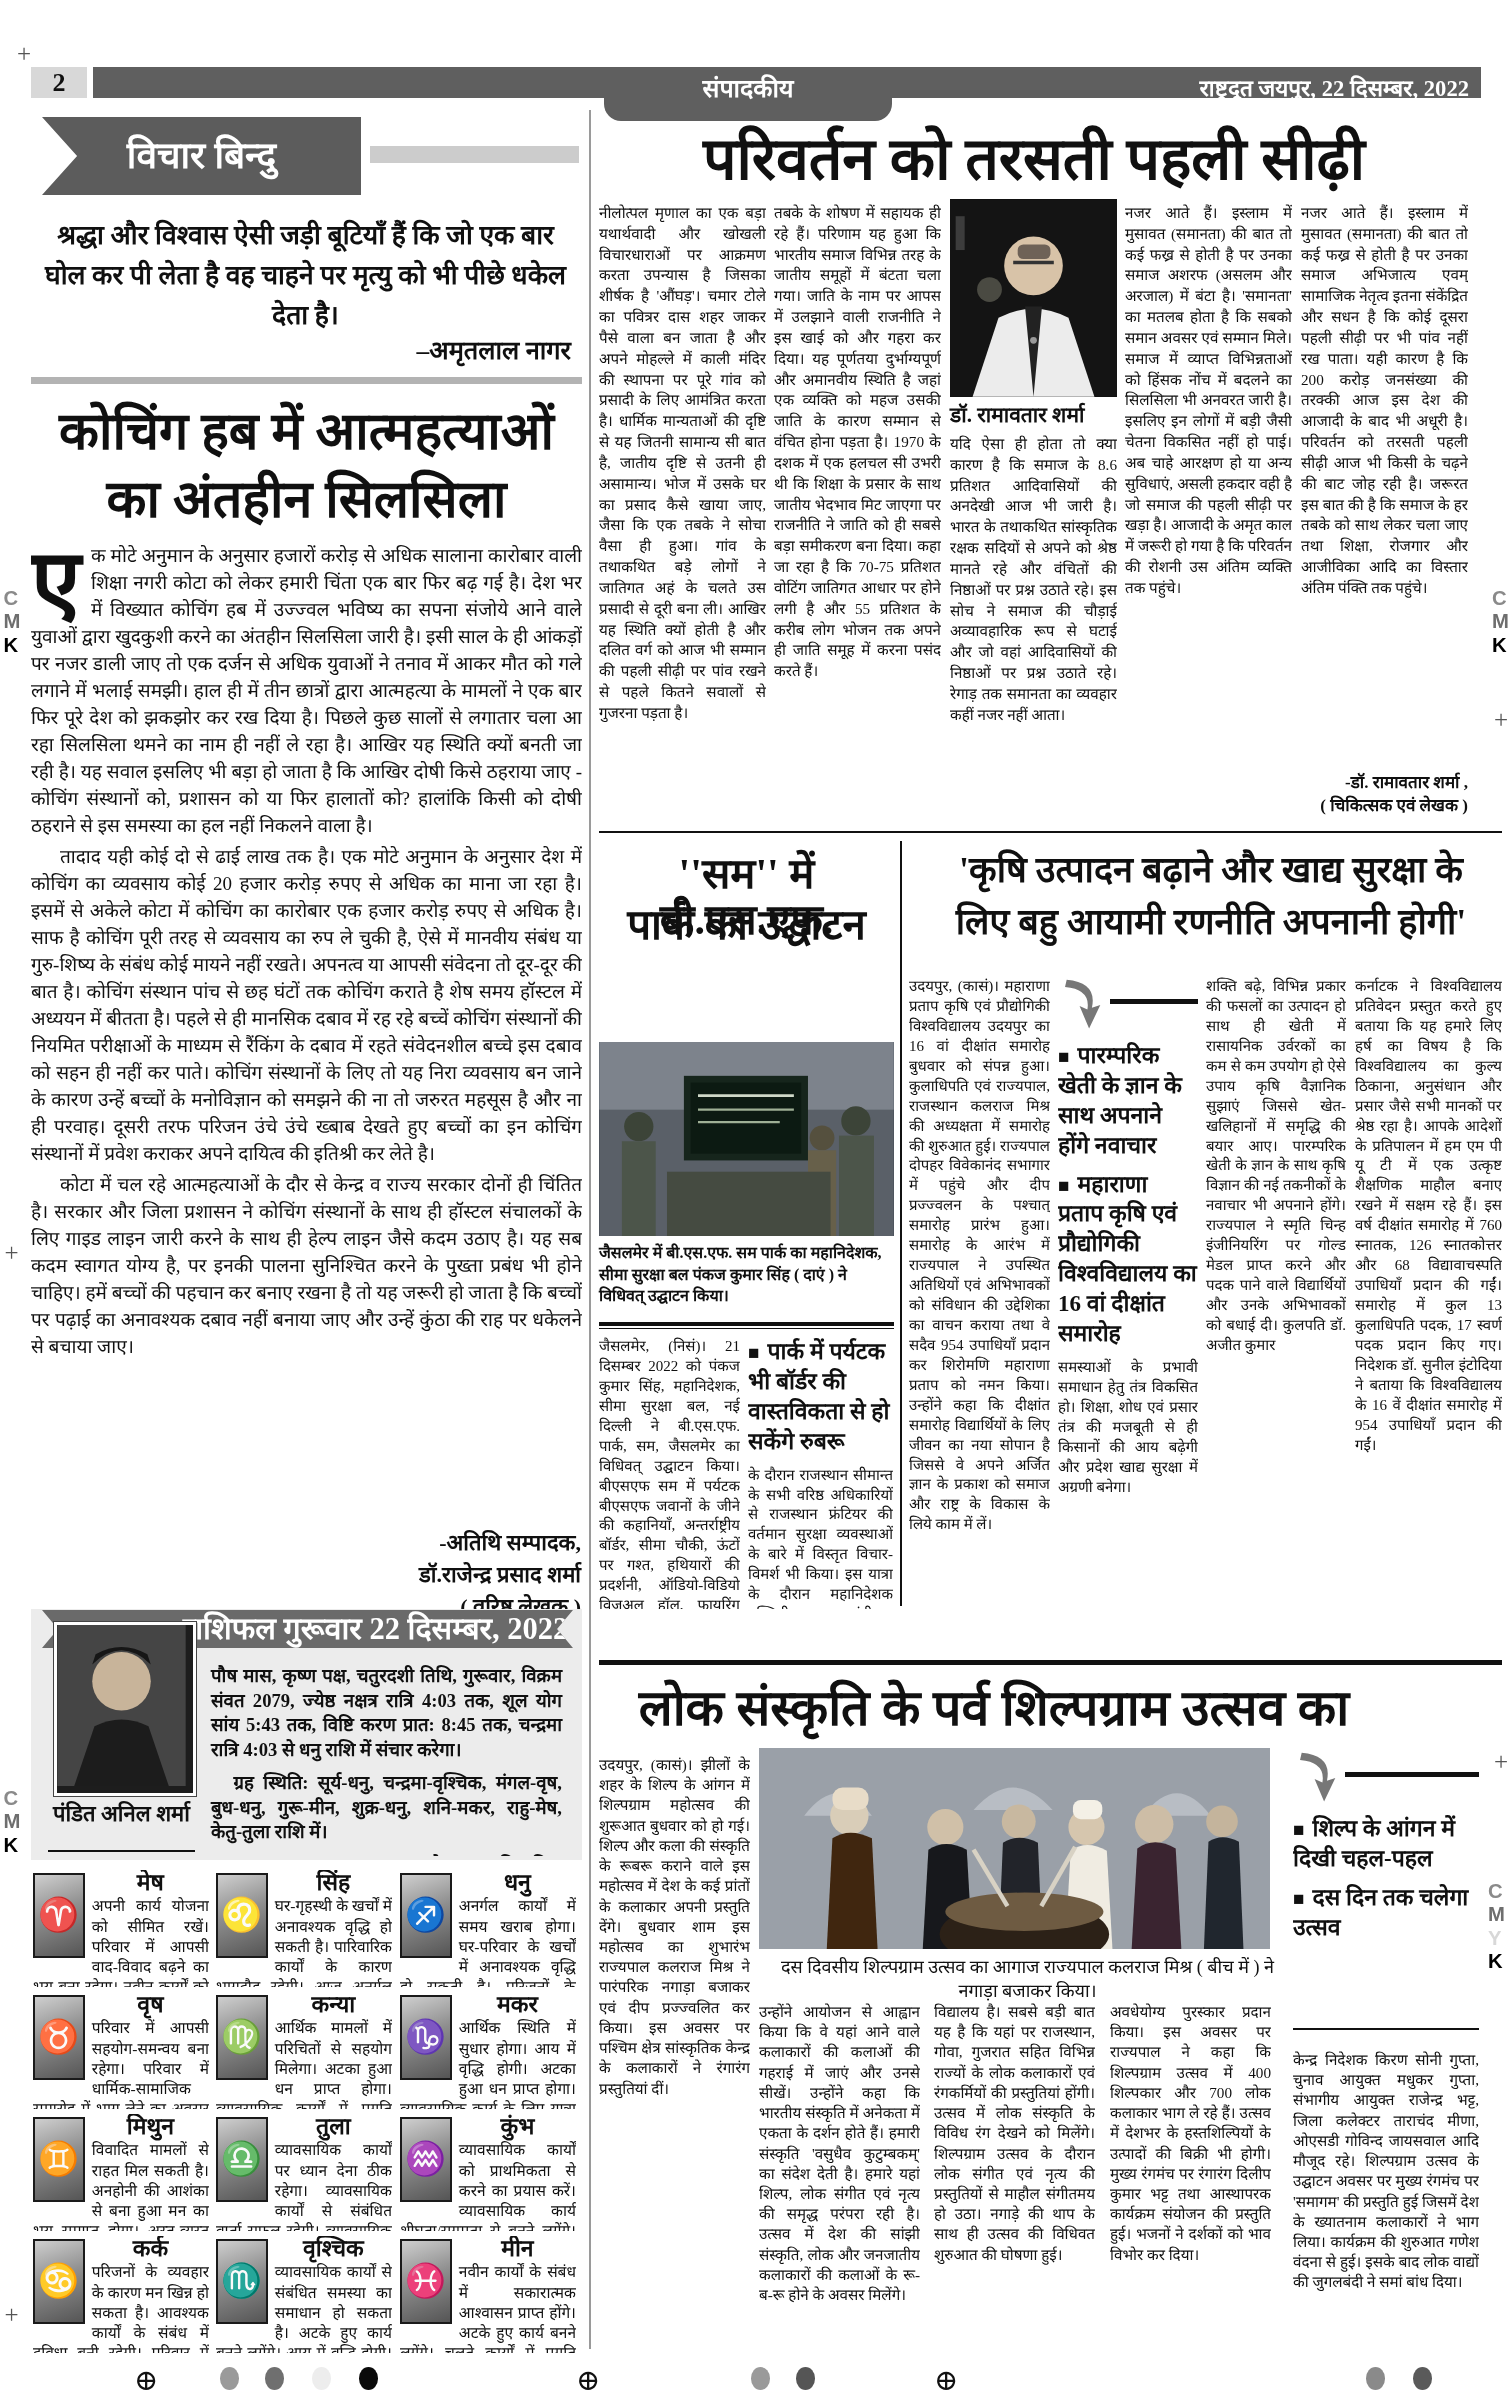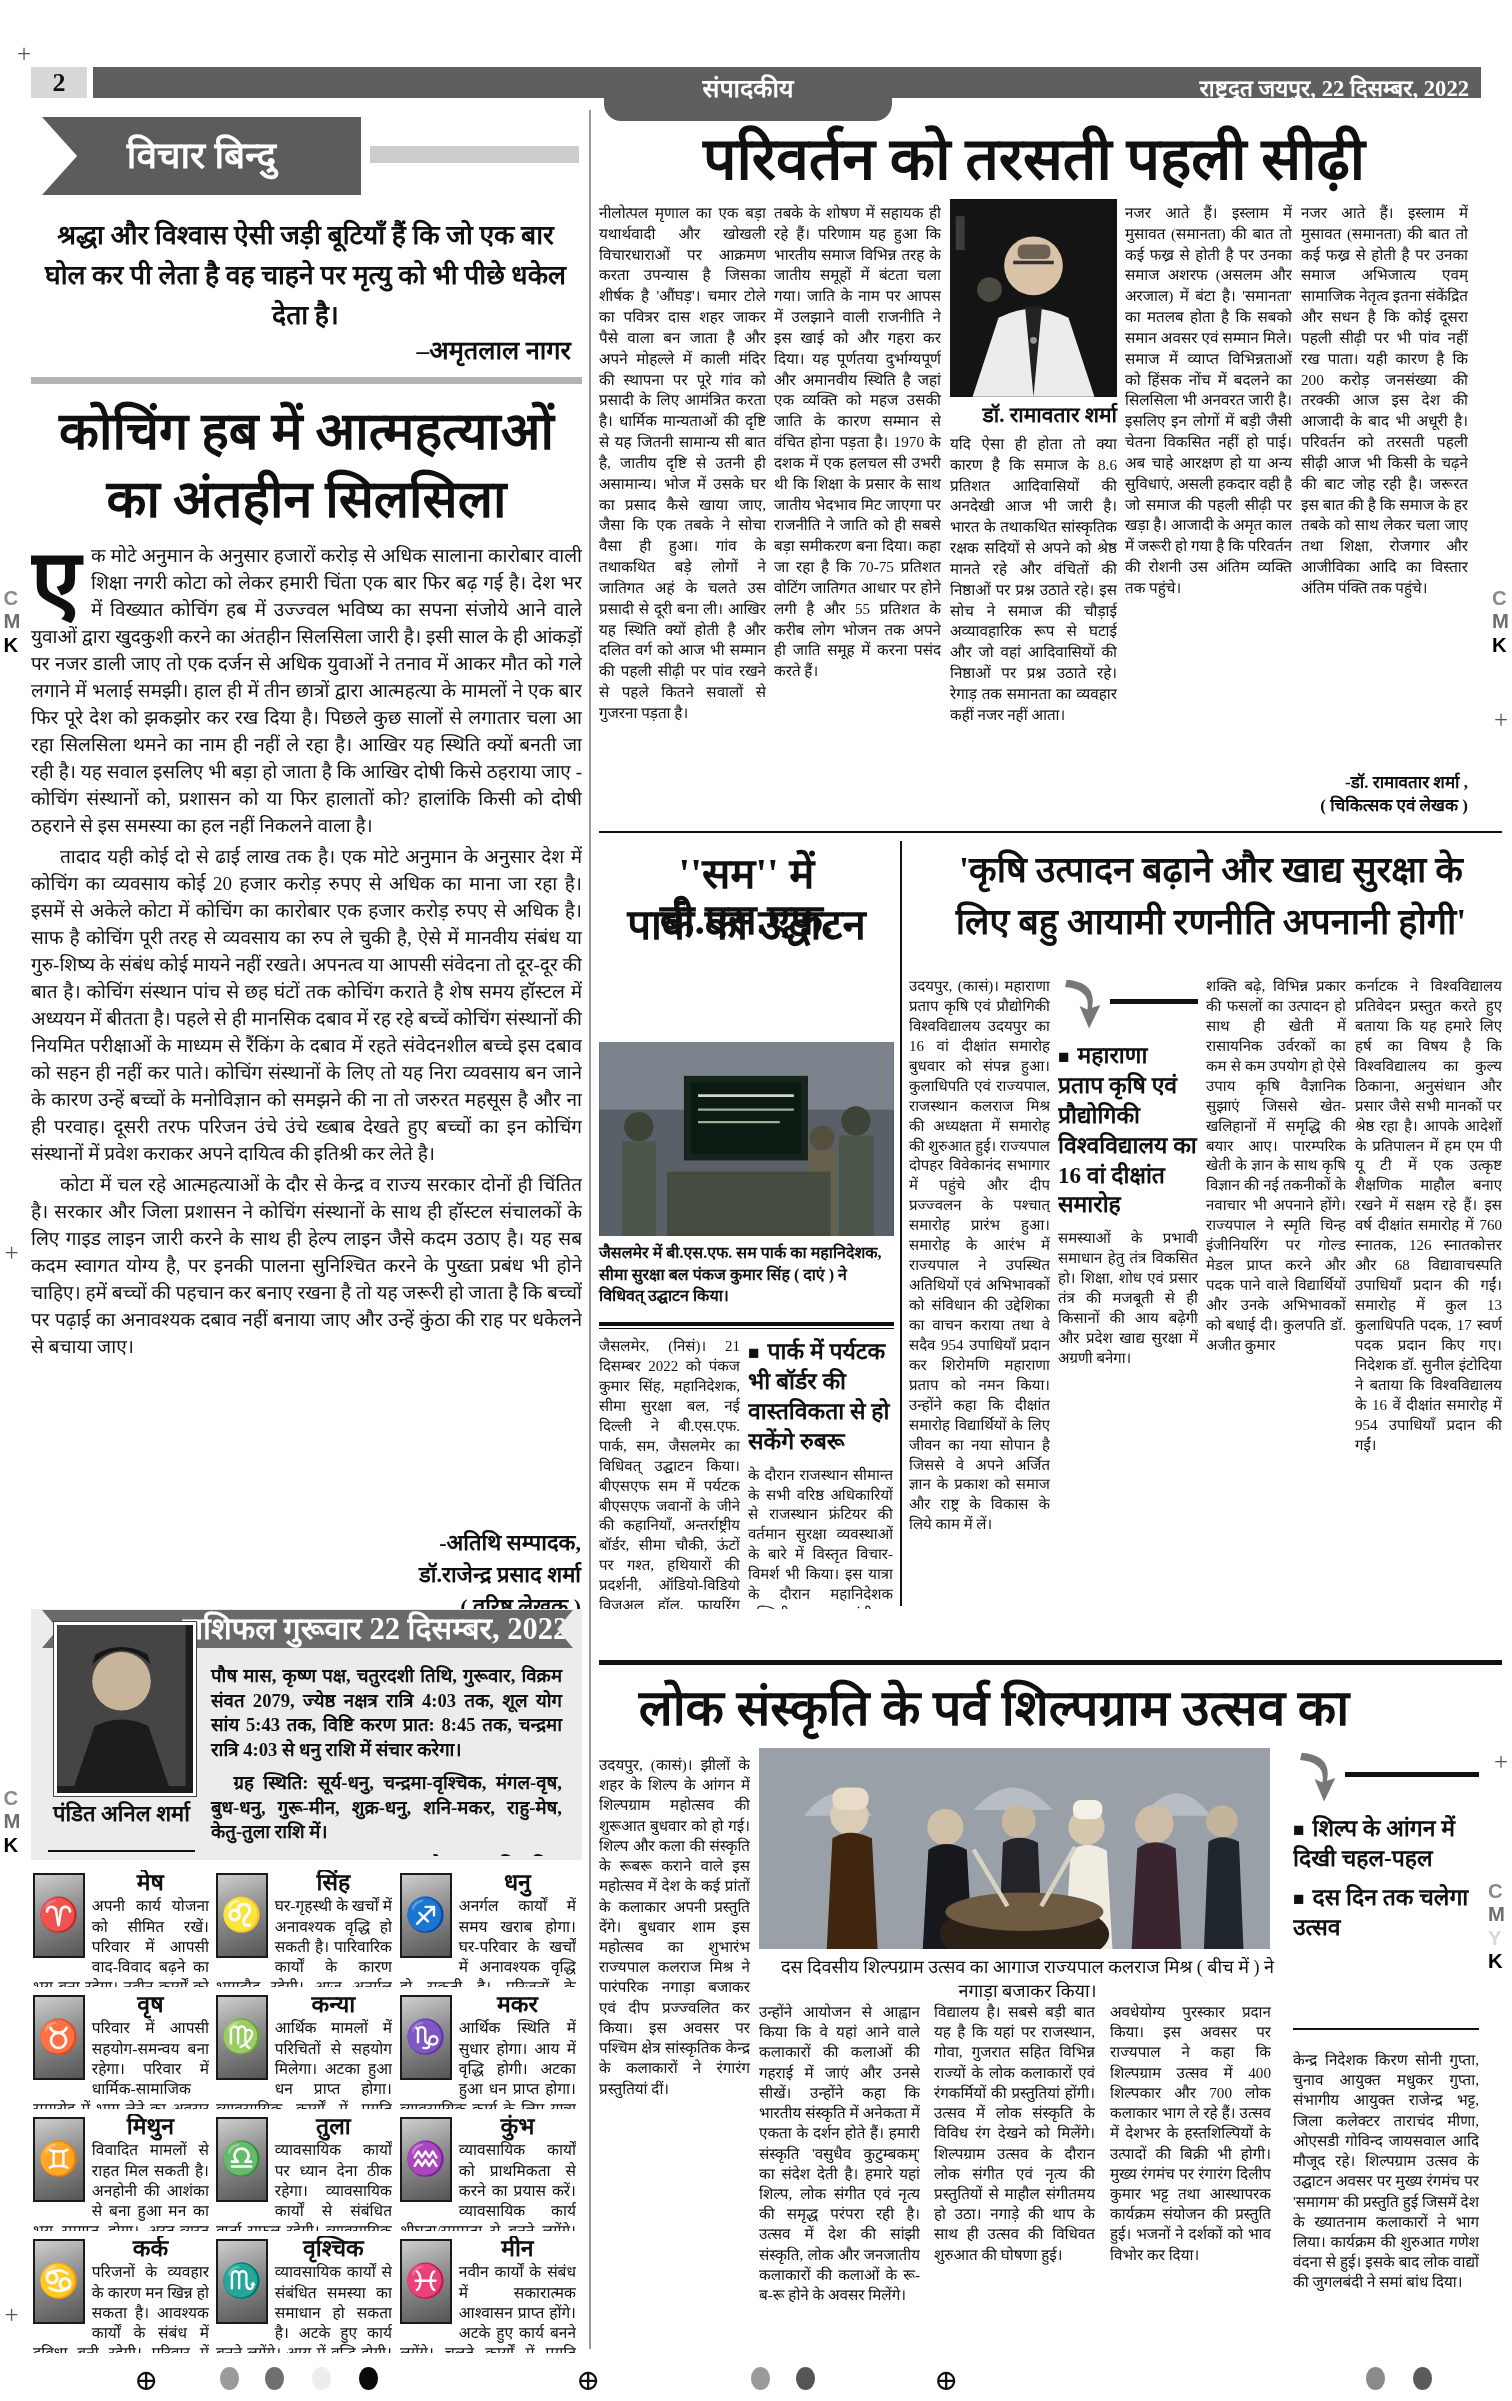--- a/index.html
+++ b/index.html
@@ -45,21 +45,21 @@
         border:2.3px solid #1a1a1a;box-sizing:border-box;color:#f4f4f4;font-size:33px;text-align:center;line-height:80px;}
   .zname{font-size:23px;font-weight:700;text-align:center;margin-left:56px;line-height:1.15;}
   .ztext{font-size:15.5px;line-height:1.3;text-align:justify;}
   
   .vdiv{background:#9a9a9a;}
   .hrule{background:#111;}
   
   .ehl{left:599px;top:116px;width:870px;text-align:center;font-weight:700;font-size:59px;}
   .ecol{top:203px;width:167px;height:621px;font-size:15.2px;line-height:1.37;}
   .ephoto{left:950px;top:199px;width:167px;height:198px;background:#0f0f0f;overflow:hidden;}
-  .ecap{left:950px;top:400px;width:167px;font-size:21px;font-weight:700;text-align:right;}
+  .ecap{left:950px;top:400px;width:167px;font-size:21px;font-weight:700;text-align:left;}
   .esig{left:1301px;top:772px;width:167px;font-size:17px;font-weight:700;text-align:right;line-height:1.35;}
   
   .bhl{left:599px;width:295px;text-align:center;font-weight:700;font-size:42px;line-height:1.1;}
   .bsub{left:599px;top:960px;width:295px;height:76px;background:#686868;color:#fff;
         font-size:22.6px;font-weight:700;text-align:center;line-height:1.6;padding-top:3.4px;box-sizing:border-box;}
   .bphoto{left:599px;top:1042px;width:295px;height:194px;background:#394049;overflow:hidden;}
   .bcap{left:599px;top:1242px;width:295px;font-size:16px;font-weight:700;line-height:1.35;}
   .bdouble{left:599px;top:1322px;width:295px;height:6.8px;border-top:4px solid #111;border-bottom:1.1px solid #111;box-sizing:border-box;}
   .bcol{top:1337px;height:272px;font-size:15px;line-height:1.33;}
   .bullet-line{font-size:23px;font-weight:700;line-height:1.3;text-align:left;margin-bottom:9px;}
@@ -174,20 +174,23 @@
 
   <div class="abs khl" style="top:851px;">'कृषि उत्पादन बढ़ाने और खाद्य सुरक्षा के</div>
   <div class="abs khl" style="top:903px;">लिए बहु आयामी रणनीति अपनानी होगी'</div>
   <div class="abs kcol jt" style="left:909px;width:141px;">उदयपुर, (कासं)। महाराणा प्रताप कृषि एवं प्रौद्योगिकी विश्वविद्यालय उदयपुर का 16 वां दीक्षांत समारोह बुधवार को संपन्न हुआ। कुलाधिपति एवं राज्यपाल, राजस्थान कलराज मिश्र की अध्यक्षता में समारोह की शुरुआत हुई। राज्यपाल दोपहर विवेकानंद सभागार में पहुंचे और दीप प्रज्ज्वलन के पश्चात् समारोह प्रारंभ हुआ। समारोह के आरंभ में राज्यपाल ने उपस्थित अतिथियों एवं अभिभावकों को संविधान की उद्देशिका का वाचन कराया तथा वे सदैव 954 उपाधियाँ प्रदान कर शिरोमणि महाराणा प्रताप को नमन किया। उन्होंने कहा कि दीक्षांत समारोह विद्यार्थियों के लिए जीवन का नया सोपान है जिससे वे अपने अर्जित ज्ञान के प्रकाश को समाज और राष्ट्र के विकास के लिये काम में लें।</div>
   <div class="abs" style="left:1058px;top:977px;width:140px;height:630px;overflow:hidden;">
     <div class="arrowbox">
       <svg width="51" height="56" viewBox="0 0 90 100">
         <path d="M15 5 Q70 10 60 55 L75 50 L55 92 L38 52 L52 58 Q58 22 12 18 Z" fill="#777"></path>
       </svg>
       <div class="ln"></div>
+    </div>
+    <div class="bullet-line">
+      <span class="sq">■</span><span>पारम्परिक खेती के ज्ञान के साथ अपनाने होंगे नवाचार</span>
     </div>
     <div class="bullet-line">
       <span class="sq">■</span><span>महाराणा प्रताप कृषि एवं प्रौद्योगिकी विश्वविद्यालय का 16 वां दीक्षांत समारोह</span>
     </div>
     <div class="jt" style="font-size:15px;line-height:1.33;">समस्याओं के प्रभावी समाधान हेतु तंत्र विकसित हो। शिक्षा, शोध एवं प्रसार तंत्र की मजबूती से ही किसानों की आय बढ़ेगी और प्रदेश खाद्य सुरक्षा में अग्रणी बनेगा।</div>
   </div>
   <div class="abs kcol jt" style="left:1206px;width:140px;">शक्ति बढ़े, विभिन्न प्रकार की फसलों का उत्पादन हो साथ ही खेती में रासायनिक उर्वरकों का कम से कम उपयोग हो ऐसे उपाय कृषि वैज्ञानिक सुझाएं जिससे खेत-खलिहानों में समृद्धि की बयार आए। पारम्परिक खेती के ज्ञान के साथ कृषि विज्ञान की नई तकनीकों के नवाचार भी अपनाने होंगे। राज्यपाल ने स्मृति चिन्ह इंजीनियरिंग पर गोल्ड मेडल प्राप्त करने और पदक पाने वाले विद्यार्थियों और उनके अभिभावकों को बधाई दी।        कुलपति डॉ. अजीत कुमार</div>
   <div class="abs kcol jt" style="left:1355px;width:147px;">कर्नाटक ने विश्वविद्यालय प्रतिवेदन प्रस्तुत करते हुए बताया कि यह हमारे लिए हर्ष का विषय है कि विश्वविद्यालय का कुल्य ठिकाना, अनुसंधान और प्रसार जैसे सभी मानकों पर श्रेष्ठ रहा है। आपके आदेशों के प्रतिपालन में हम एम पी यू टी में एक उत्कृष्ट शैक्षणिक माहौल बनाए रखने में सक्षम रहे हैं। इस वर्ष दीक्षांत समारोह में 760 स्नातक, 126 स्नातकोत्तर और 68 विद्यावाचस्पति उपाधियाँ प्रदान की गईं। समारोह में कुल 13 कुलाधिपति पदक, 17 स्वर्ण पदक प्रदान किए गए। निदेशक डॉ. सुनील इंटोदिया ने बताया कि विश्वविद्यालय के 16 वें दीक्षांत समारोह में 954 उपाधियाँ प्रदान की गईं।</div>
 
   <div class="abs hrule" style="left:599px;top:1660px;width:903px;height:4.5px;"></div>

